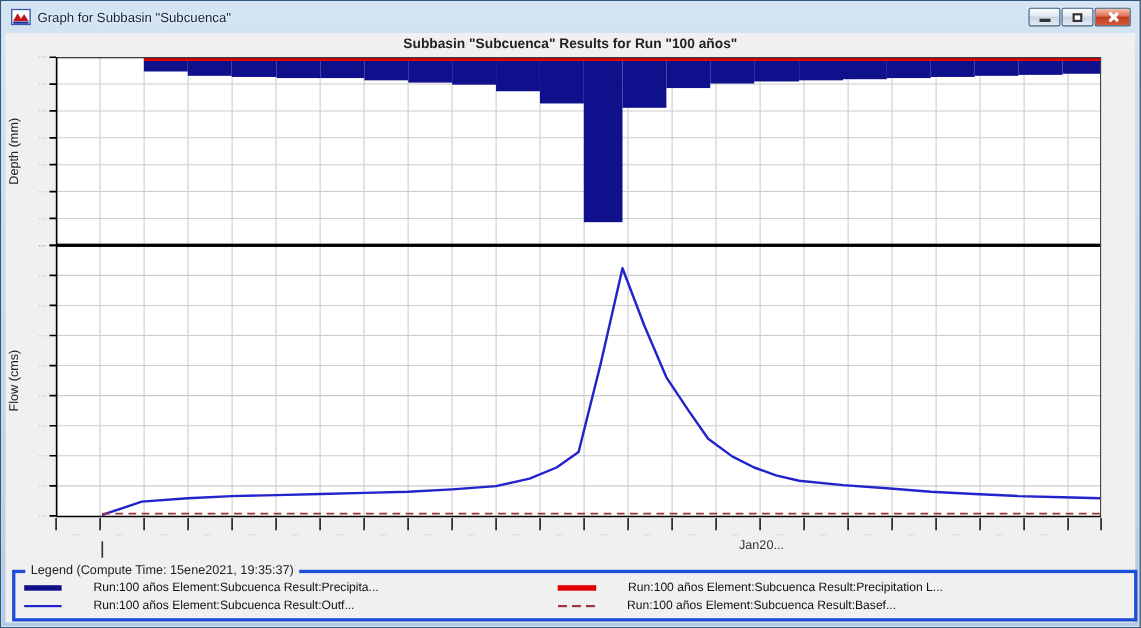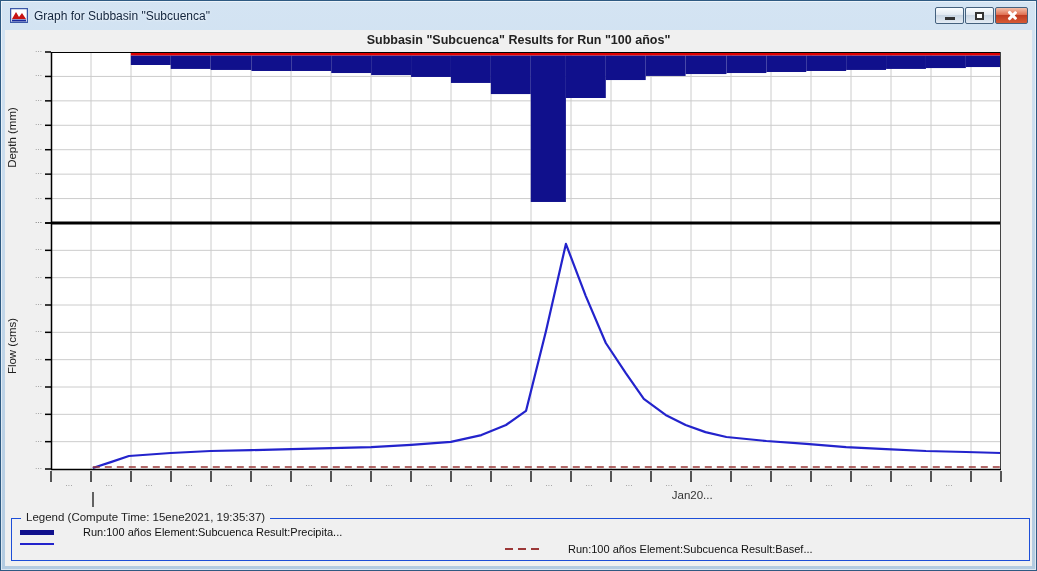--- a/index.html
+++ b/index.html
@@ -13,21 +13,21 @@
   .wbtn.close{width:33px;background:linear-gradient(#f4bfa9,#e07052 45%,#c03c22 50%,#d65a35);}
   .ic-min{width:10px;height:3px;background:#333;margin-top:6px;}
   .ic-max{width:9px;height:8px;border:2px solid #333;box-sizing:border-box;background:#fff;}
   .ic-x{position:relative;width:11px;height:11px;}
   .ic-x::before,.ic-x::after{content:"";position:absolute;left:4.5px;top:0;width:2.6px;height:11px;background:#fff;border-radius:1px;}
   .ic-x::before{transform:rotate(45deg);}
   .ic-x::after{transform:rotate(-45deg);}
   .content{position:absolute;left:4px;top:29px;right:4px;bottom:4px;background:#f0f0f0;}
   .chart-title{position:absolute;top:3px;left:0;width:100%;text-align:center;font-size:12.5px;font-weight:bold;color:#222;}
   #chart{position:absolute;left:0;top:0;}
-  .legend{position:absolute;left:6px;top:488px;width:1017px;height:41px;border:1px solid #1d4ed8;}
+  .legend{position:absolute;left:6px;top:488px;width:1017px;height:41px;border:3px solid #1d4ed8;}
   .legend-title{position:absolute;top:-8px;left:9px;background:#f0f0f0;padding:0 5px;font-size:11.5px;color:#222;white-space:nowrap;}
   .lg-entry{position:absolute;display:flex;align-items:center;font-size:11px;color:#111;white-space:nowrap;gap:20px;}
   .lg-entry .sw{display:inline-block;margin-right:9px;}
   .sw-precip{width:34px;height:5px;background:#10108c;}
   .sw-outflow{width:34px;height:2px;background:#2323cc;}
   .sw-loss{width:35px;height:5px;background:#e00000;}
   .sw-baseflow{width:34px;height:2px;background:repeating-linear-gradient(90deg,#9c3838 0 8px,transparent 8px 13px);}
 </style>
 </head>
 <body>
@@ -219,20 +219,25 @@
       </svg>
 
     <div class="legend">
       <span class="legend-title">Legend (Compute Time: 15ene2021, 19:35:37)</span>
       <div class="lg-entry" style="left:8px;top:7px;">
         <span class="sw sw-precip"></span>
         <span>Run:100 años Element:Subcuenca Result:Precipita...</span>
       </div>
       <div class="lg-entry" style="left:8px;top:24px;">
         <span class="sw sw-outflow"></span>
+        <span>Run:100 años Element:Subcuenca Result:Outf...</span>
+      </div>
+      <div class="lg-entry" style="left:493px;top:7px;">
+        <span class="sw sw-loss"></span>
+        <span>Run:100 años Element:Subcuenca Result:Precipitation L...</span>
       </div>
       <div class="lg-entry" style="left:493px;top:24px;">
         <span class="sw sw-baseflow"></span>
         <span>Run:100 años Element:Subcuenca Result:Basef...</span>
       </div>
     </div>
   </div>
 </div>
 
 </body></html>

